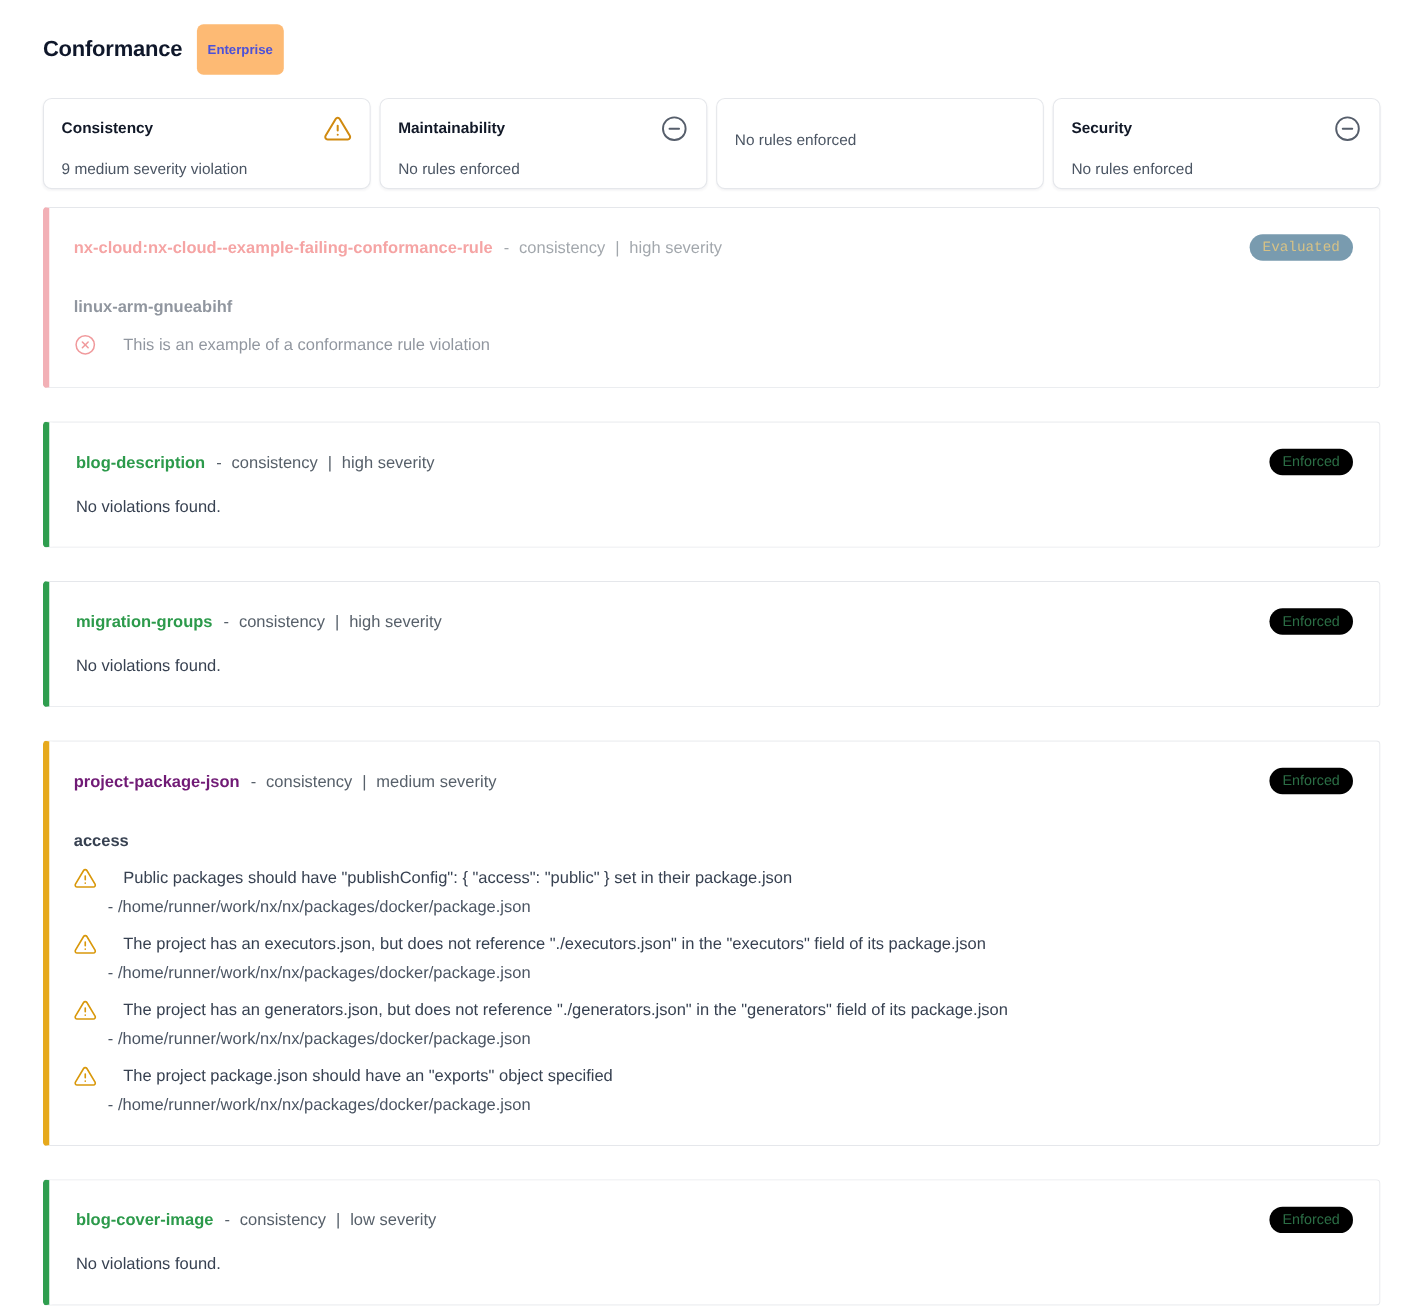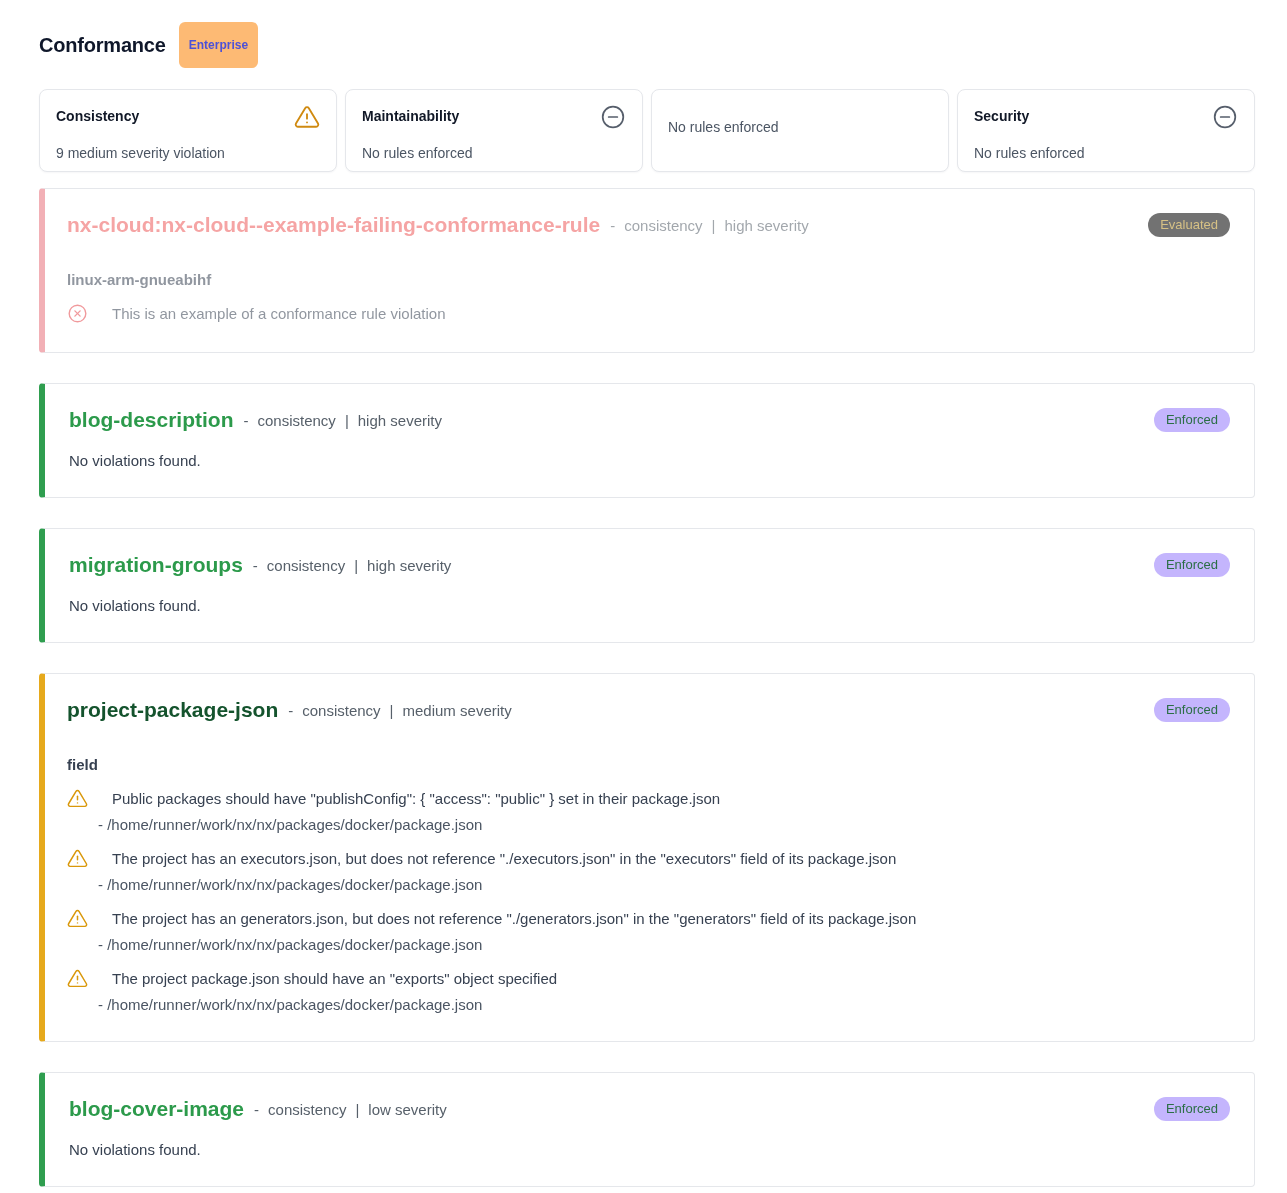--- a/index.html
+++ b/index.html
@@ -36,32 +36,32 @@
   .rule-card {
     border: 1px solid #e5e7eb; border-left-width: 6px; border-radius: 4px;
     background: #fff; padding: 24px 24px 28px 22px; margin-bottom: 30px;
   }
   .rule-card.passing { border-left-color: #2f9e4f; padding-left: 24px; }
   .rule-card.warning { border-left-color: #e6a91c; }
   .rule-card.failing { border-left-color: #f2b0b6; }
   .rule-card.failing .card-inner { opacity: 0.55; }
 
   .rule-head { display: flex; align-items: center; }
-  .rule-title { font-size: 21px; font-weight: 700; text-decoration: none; cursor: pointer; }
+  .rule-title { font-size: 15px; font-weight: 700; text-decoration: none; cursor: pointer; }
   .rule-card.passing .rule-title { color: #2c9a4b; }
-  .rule-card.warning .rule-title { color: #14532d; }
+  .rule-card.warning .rule-title { color: #701a75; }
   .rule-card.failing .rule-title { color: #ee5a5a; }
   .rule-meta { display: flex; align-items: center; gap: 9px; margin-left: 10px; font-size: 15px; color: #57606a; }
 
   .status-badge {
     margin-left: auto; font-size: 13px; line-height: 16px;
     padding: 4px 12px; border-radius: 12px; white-space: nowrap;
   }
-  .status-badge.enforced { background: #c4b5fd; color: #2b6e45; }
-  .status-badge.evaluated { background: #000000; color: #b79023; }
+  .status-badge.enforced { background: #000000; color: #2b6e45; }
+  .status-badge.evaluated { background: #0c4a6e; color: #b79023; font-family: Liberation Mono, monospace; }
 
   .rule-result { margin-top: 20px; font-size: 15px; color: #374151; }
   .project-name { margin-top: 34px; font-size: 15px; font-weight: 700; color: #374151; }
 
   .violation { margin-top: 15px; }
   .violation-msg { display: flex; align-items: center; gap: 24px; font-size: 15px; color: #374151; }
   .violation-msg .v-icon { width: 21px; height: 21px; flex: 0 0 auto; }
   .violation-path { margin-top: 7px; padding-left: 31px; font-size: 15px; color: #4b5563; }
 </style>
 </head>
@@ -179,21 +179,21 @@
       <div class="rule-head">
         <a class="rule-title">project-package-json</a>
         <span class="rule-meta">
           <span>-</span>
           <span>consistency</span>
           <span>|</span>
           <span>medium severity</span>
         </span>
         <span class="status-badge enforced">Enforced</span>
       </div>
-      <div class="project-name">field</div>
+      <div class="project-name">access</div>
 
       <div class="violation">
         <div class="violation-msg">
           <svg class="v-icon" viewBox="0 0 24 24" fill="none" stroke="#d9980b" stroke-width="1.7" stroke-linecap="round" stroke-linejoin="round">
             <path d="M10.29 3.86L1.82 18a2 2 0 0 0 1.71 3h16.94a2 2 0 0 0 1.71-3L13.71 3.86a2 2 0 0 0-3.42 0z"></path>
             <line x1="12" y1="9.5" x2="12" y2="13.5"></line>
               <line x1="12" y1="17" x2="12.01" y2="17"></line>
           </svg>
           <span>Public packages should have "publishConfig": { "access": "public" } set in their package.json</span>
         </div>

